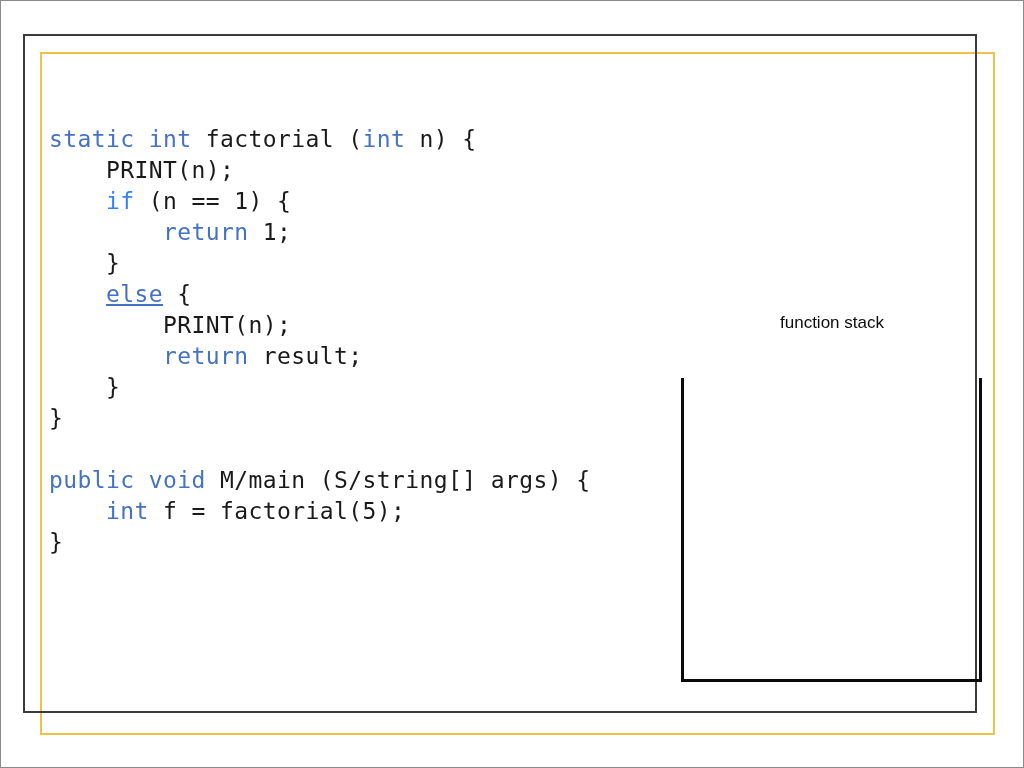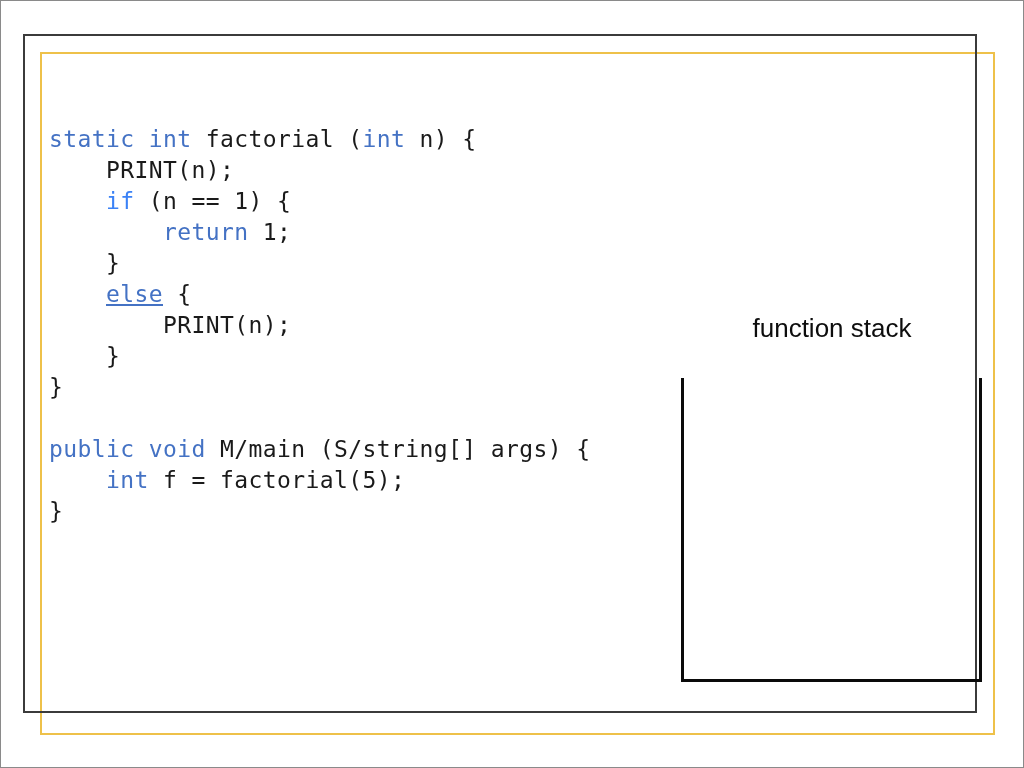--- a/index.html
+++ b/index.html
@@ -79,21 +79,21 @@
   .code-line.blank { min-height: 31px; }
 
   
   .stack-label {
     position: absolute;
     left: 681px;
     top: 313px;
     width: 302px;
     text-align: center;
     font-family: "Liberation Sans", sans-serif;
-    font-size: 26px;
+    font-size: 17px;
     color: #0d0d0d;
     white-space: nowrap;
   }
 
   .stack-box {
     position: absolute;
     left: 681px;
     top: 378px;
     width: 301px;
     height: 304px;
@@ -115,20 +115,21 @@
   <div class="frame-dark" style="border-color: rgb(59, 59, 59);"></div>
 
   <div class="code-pane">
     <pre class="code" style="color: rgb(26, 26, 26);"><code id="code-root"><span class="code-line"><span class="kw" style="color: rgb(68, 114, 196);">static int</span><span> factorial (</span><span class="kw" style="color: rgb(68, 114, 196);">int</span><span> n) {</span>
 </span><span class="code-line"><span>    PRINT(n);</span>
 </span><span class="code-line"><span>    </span><span class="kw" style="color: #3b82f6;">if</span><span> (n == 1) {</span>
 </span><span class="code-line"><span>        </span><span class="kw" style="color: rgb(68, 114, 196);">return</span><span> 1;</span>
 </span><span class="code-line"><span>    }</span>
 </span><span class="code-line"><span>    </span><span class="kw" style="color: rgb(68, 114, 196); text-decoration: underline;">else</span><span> {</span>
 </span><span class="code-line"><span>        PRINT(n);</span>
+</span><span class="code-line"><span>        </span><span class="kw" style="color: rgb(68, 114, 196);">return</span><span> result;</span>
 </span><span class="code-line"><span>    }</span>
 </span><span class="code-line"><span>}</span>
 </span><span class="code-line blank"><span></span>
 </span><span class="code-line"><span class="kw" style="color: rgb(68, 114, 196);">public void</span><span> M/main (S/string[] args) {</span>
 </span><span class="code-line"><span>    </span><span class="kw" style="color: rgb(68, 114, 196);">int</span><span> f = factorial(5);</span>
 </span><span class="code-line"><span>}</span></span></code></pre>
   </div>
 
   <div class="stack-label">function stack</div>
 

